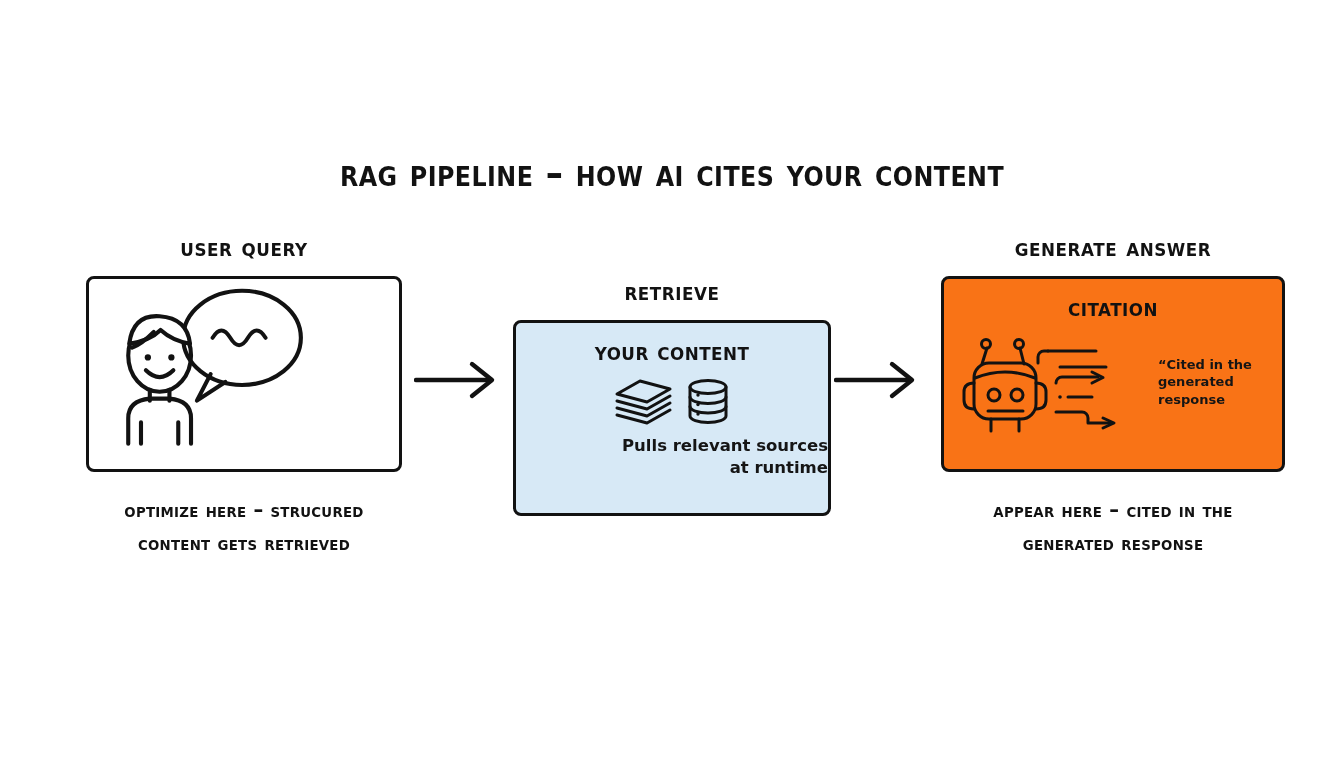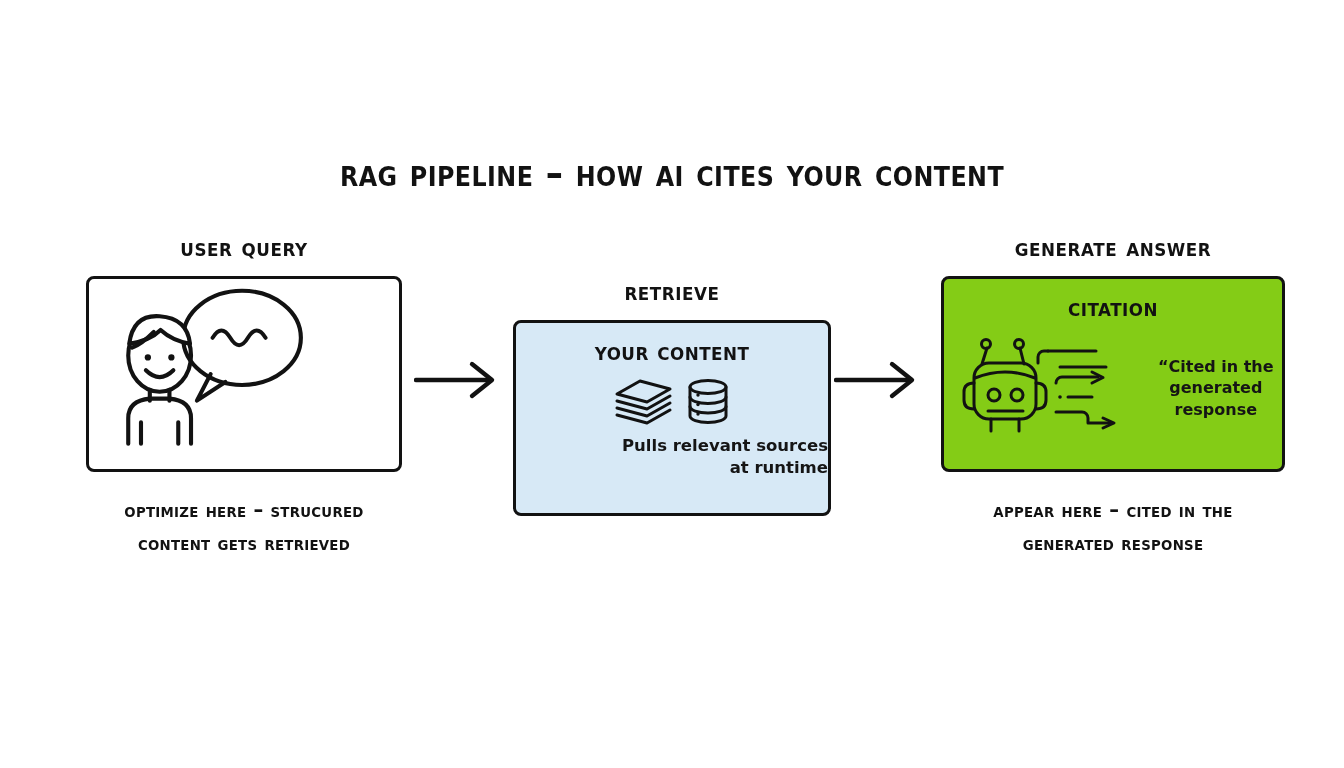--- a/index.html
+++ b/index.html
@@ -142,39 +142,39 @@
     color: #151515;
     margin-top: 9px;
   }
 
   
   #col-generate { left: 917px; width: 392px; }
   #panel-generate {
     width: 344px;
     height: 196px;
     margin: 0 auto;
-    background: #84cc16;
+    background: #f97316;
   }
   #panel-generate .panel-fillshadow { background: #fbf2cd; }
 
   #generate-body {
     display: flex;
     align-items: flex-start;
     justify-content: flex-start;
     padding: 4px 8px 0 12px;
     gap: 2px;
   }
 
   #citation-quote {
     font-family: "DejaVu Sans", sans-serif;
     font-weight: bold;
-    font-size: 16px;
+    font-size: 13px;
     line-height: 1.33;
     color: #151515;
-    text-align: center;
+    text-align: left;
     padding-top: 30px;
     white-space: pre-line;
   }
 
   
   .flow-arrow {
     position: absolute;
     top: 358px;
     width: 96px;
     height: 44px;

